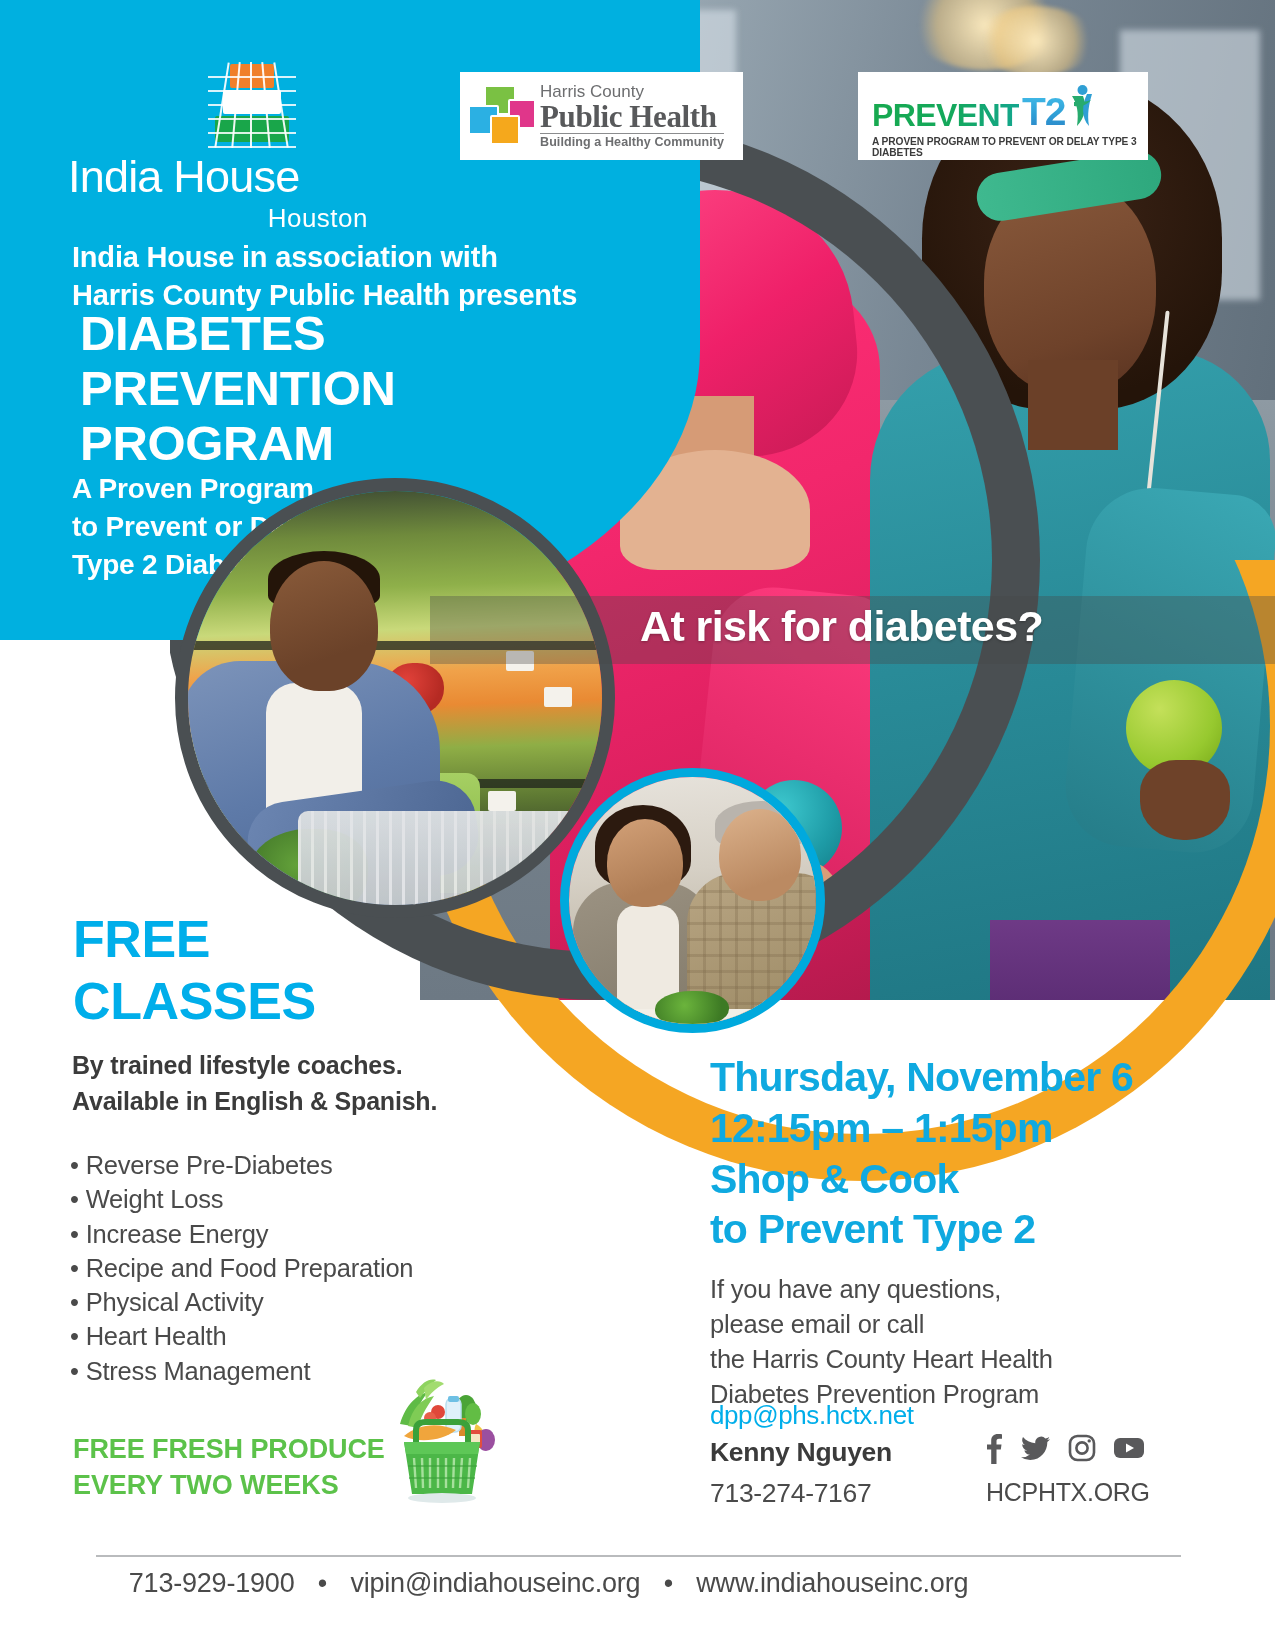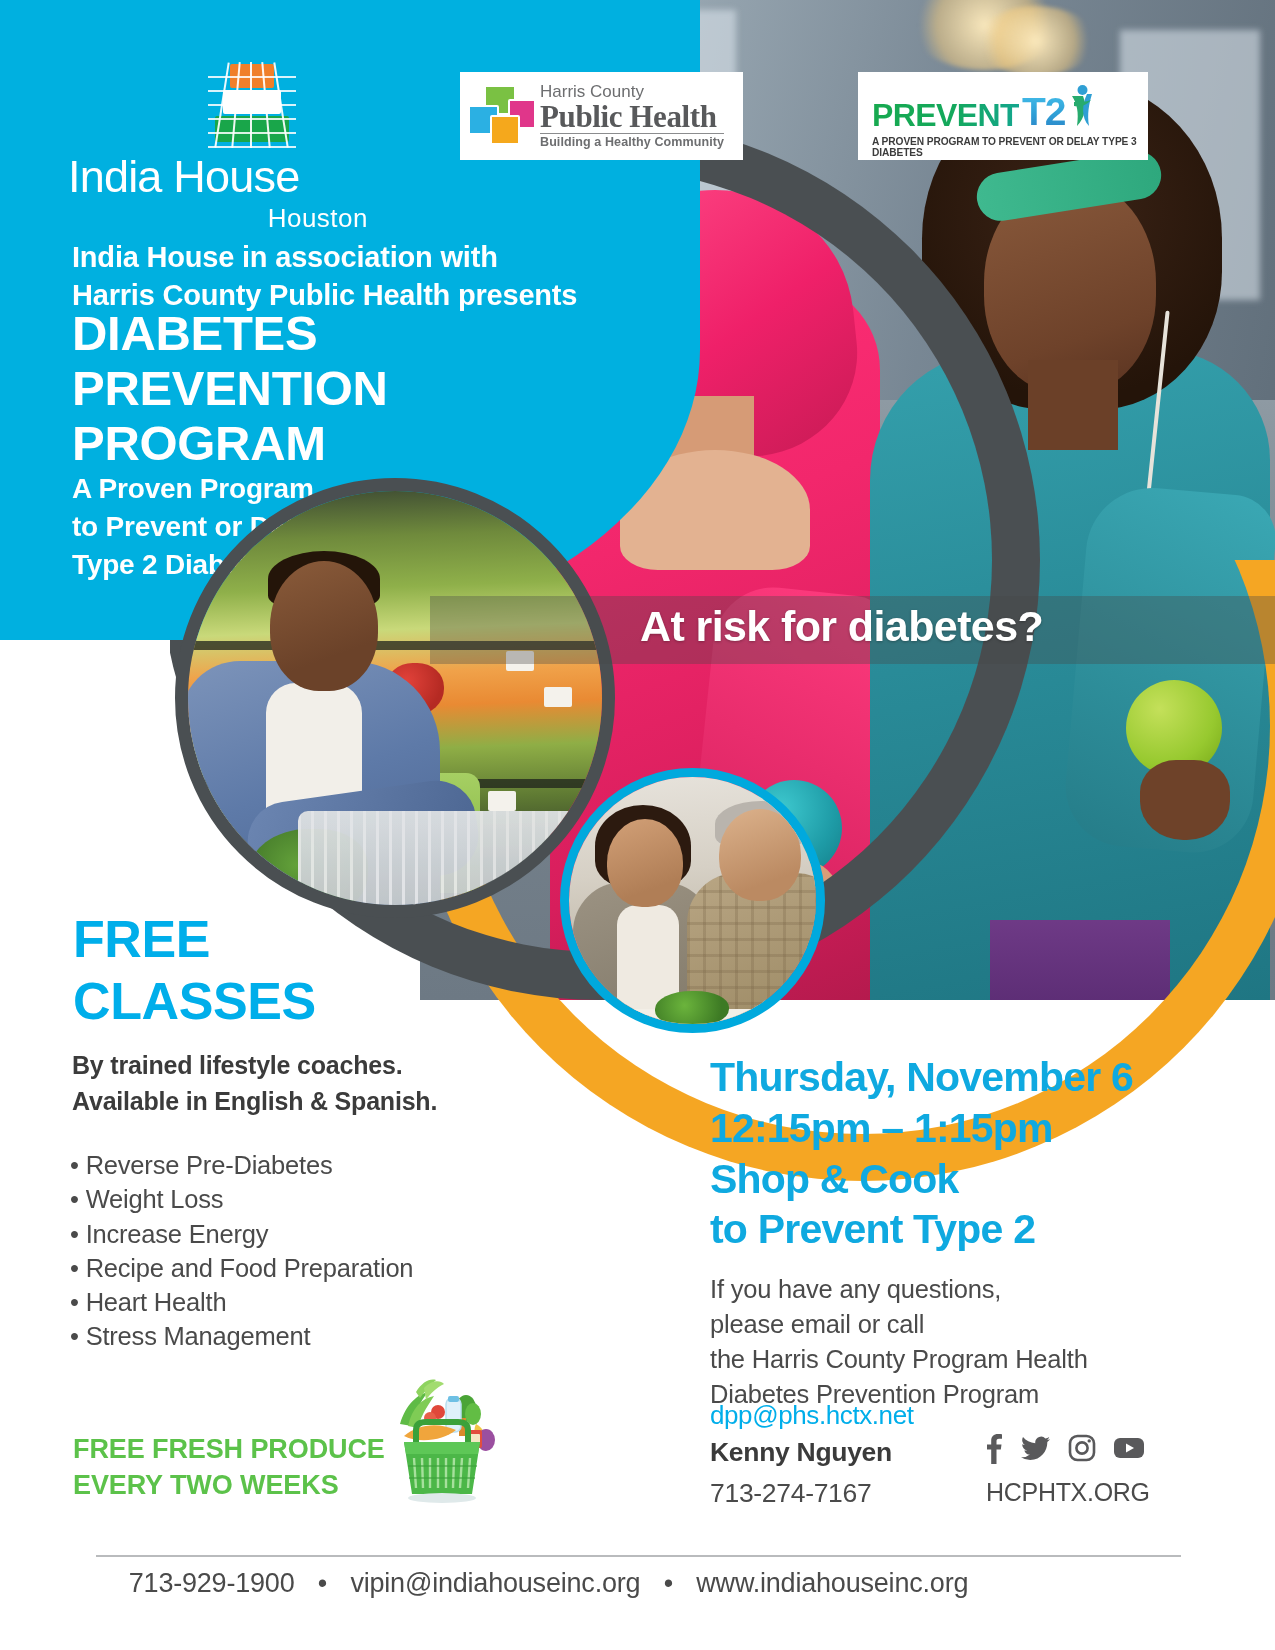--- a/index.html
+++ b/index.html
@@ -573,21 +573,21 @@
     left: 72px;
     top: 238px;
     color: #ffffff;
     font-size: 29px;
     font-weight: bold;
     line-height: 1.32;
     letter-spacing: -.2px;
   }
   .title-big {
     position: absolute;
-    left: 72px;
+    left: 80px;
     top: 306px;
     color: #ffffff;
     font-size: 49px;
     font-weight: bold;
     line-height: 1.12;
     letter-spacing: -.3px;
   }
   .subhead {
     position: absolute;
     left: 72px;
@@ -915,20 +915,21 @@
   <div class="coaches">
     <div>By trained lifestyle coaches.</div>
     <div>Available in English &amp; Spanish.</div>
   </div>
 
   <ul class="benefits">
     <li>Reverse Pre-Diabetes</li>
     <li>Weight Loss</li>
     <li>Increase Energy</li>
     <li>Recipe and Food Preparation</li>
+    <li>Physical Activity</li>
     <li>Heart Health</li>
     <li>Stress Management</li>
   </ul>
 
   <div class="produce-line">
     <div>FREE FRESH PRODUCE</div>
     <div>EVERY TWO WEEKS</div>
   </div>
 
   <div class="basket-art">
@@ -976,21 +977,21 @@
   <div class="event">
     <div>Thursday, November 6</div>
     <div>12:15pm – 1:15pm</div>
     <div>Shop &amp; Cook</div>
     <div>to Prevent Type 2</div>
   </div>
 
   <div class="qtext">
     <div>If you have any questions,</div>
     <div>please email or call</div>
-    <div>the Harris County Program Health</div>
+    <div>the Harris County Heart Health</div>
     <div>Diabetes Prevention Program</div>
   </div>
 
   <a class="email-line" href="#" style="text-decoration:none;">dpp@phs.hctx.net</a>
   <div class="contact-name">Kenny Nguyen</div>
   <div class="contact-phone">713-274-7167</div>
 
   <div class="social-row">
     <a href="#">
       <svg width="20" height="32" viewBox="0 0 20 32">

